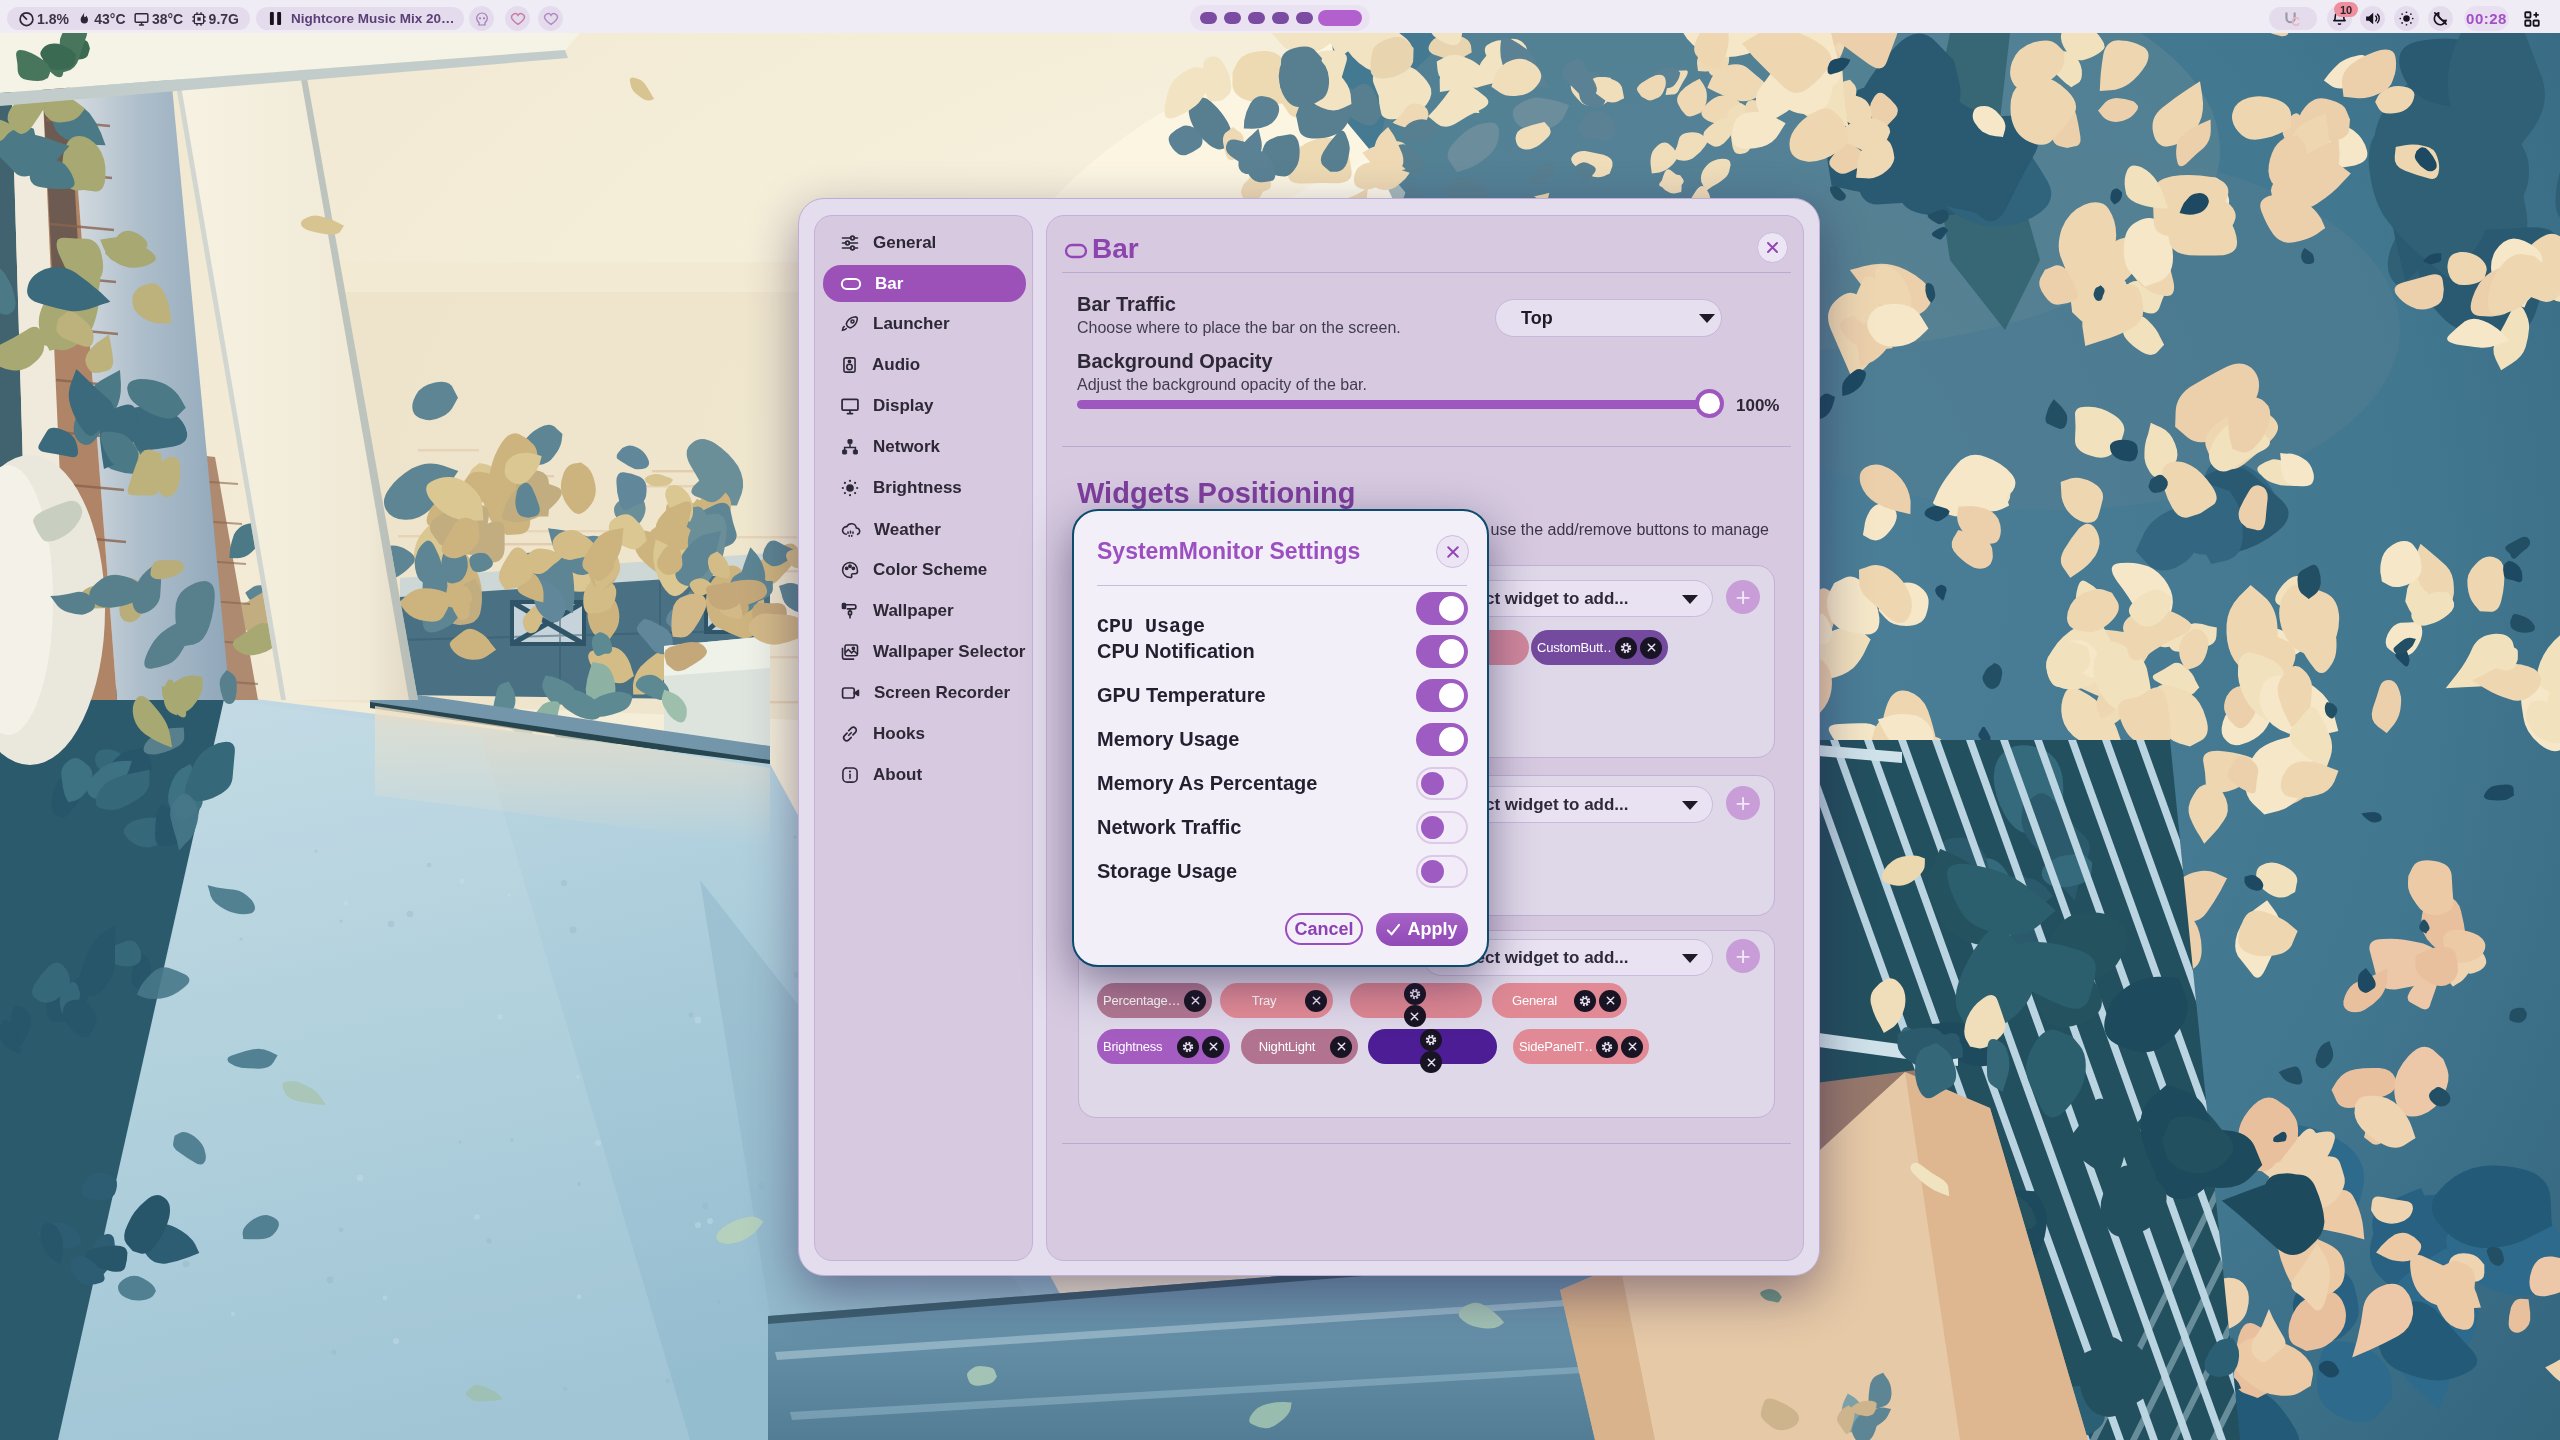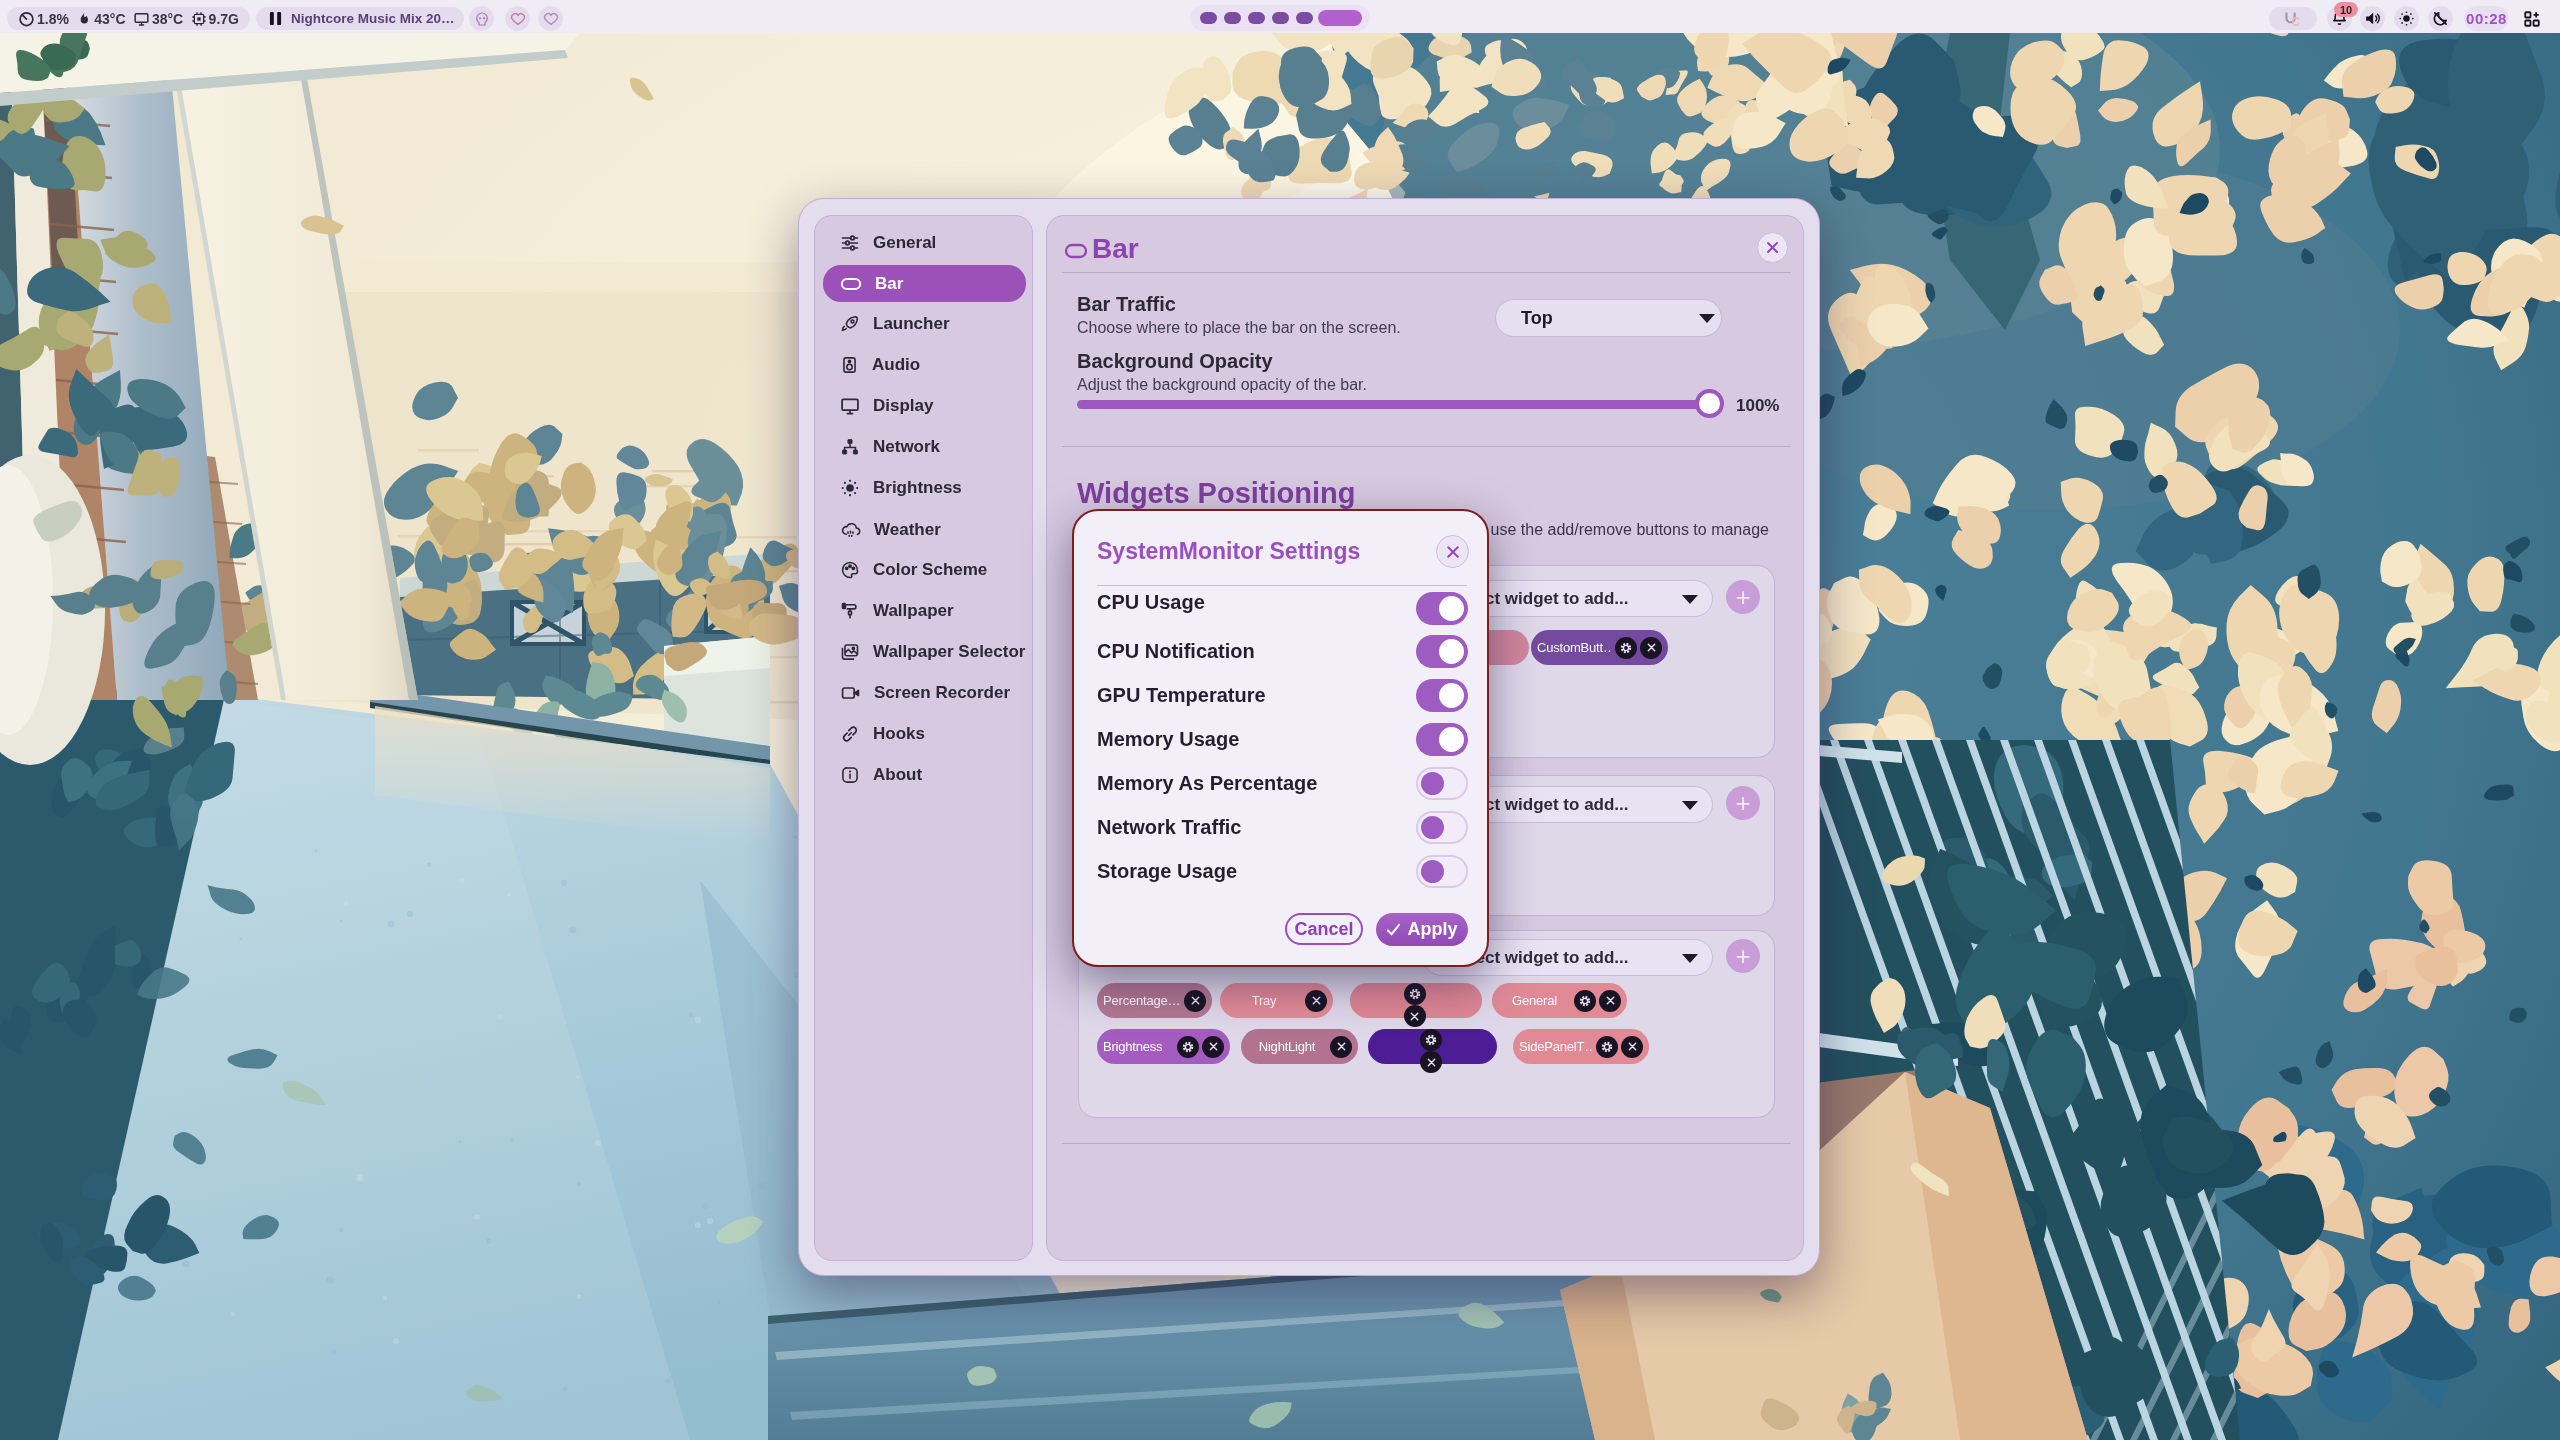--- a/index.html
+++ b/index.html
@@ -30,21 +30,21 @@
 .caret{position:absolute;width:0;height:0;border-left:8px solid transparent;border-right:8px solid transparent;border-top:9px solid #1e1a26;}
 #slider{position:absolute;left:30px;top:184px;width:642px;height:9px;border-radius:5px;background:#9e57be;}
 #sliderknob{position:absolute;left:648px;top:173px;width:29px;height:29px;border-radius:50%;background:#fff;border:4.5px solid #9e57be;}
 .gbox{position:absolute;left:31px;width:697px;border-radius:18px;background:#dfd8e9;border:1px solid #c3b0d5;}
 .wdrop{position:absolute;height:37px;border-radius:19px;background:#e9e2f2;border:1px solid #cbbade;}
 .plus{position:absolute;width:34px;height:34px;border-radius:50%;background:#c99ed8;color:#f2e7f7;font-size:26px;font-weight:400;display:flex;align-items:center;justify-content:center;}
 .chip{position:absolute;height:35px;border-radius:18px;color:#fff;font-size:13px;display:flex;align-items:center;padding:0 6px 0 0;}
 .cbt{width:22px;height:22px;box-sizing:border-box;border-radius:50%;background:#191423;display:flex;align-items:center;justify-content:center;margin-left:3px;flex:0 0 auto;}
 .ctx{flex:1;padding-left:6px;white-space:nowrap;overflow:hidden;letter-spacing:-0.2px;}
 
-#modal{position:absolute;left:1072px;top:509px;width:417px;height:458px;border-radius:26px;background:#f3eff9;border:2px solid #7f1d1d;box-shadow:0 16px 45px rgba(40,25,70,.5);}
+#modal{position:absolute;left:1072px;top:509px;width:417px;height:458px;border-radius:26px;background:#f3eff9;border:2px solid #0c4a6e;box-shadow:0 16px 45px rgba(40,25,70,.5);}
 .mrow{position:absolute;left:23px;color:#241f2e;font-size:20px;font-weight:bold;}
 .tog{position:absolute;left:342px;width:52px;height:33px;border-radius:17px;}
 .togon{background:#9e5cc2;}
 .togon .knob{position:absolute;right:2px;top:2px;width:29px;height:29px;border-radius:50%;background:#fff;border:2.5px solid #9e5cc2;}
 .togoff{background:#f2ecf8;border:2px solid #dcc9e8;}
 .togoff .knob{position:absolute;left:3px;top:3px;width:23px;height:23px;border-radius:50%;background:#9e5cc2;}
 #cancelbtn{position:absolute;left:211px;top:402px;width:78px;height:32px;border-radius:16px;border:2px solid #9a4cc0;color:#8d3fb4;font-size:18px;font-weight:bold;display:flex;align-items:center;justify-content:center;background:transparent;}
 #applybtn{position:absolute;left:302px;top:402px;width:92px;height:33px;border-radius:17px;background:linear-gradient(180deg,#a663c8,#9149b6);color:#fff;font-size:18px;font-weight:bold;display:flex;align-items:center;justify-content:center;gap:6px;}
 .xcirc{position:absolute;border-radius:50%;background:#ece5f4;border:1px solid #cdbcdf;display:flex;align-items:center;justify-content:center;}
 .ddtext{position:absolute;left:26px;top:8px;font-size:17px;font-weight:bold;color:#2f2a3a;}
@@ -1337,21 +1337,21 @@
  </div>
 </div>
 <div id="modal">
   <div class="h1" style="left:23px;top:27px;font-size:23px;color:#9c4fc0;">SystemMonitor Settings</div>
   <div class="xcirc" style="left:362px;top:24px;width:33px;height:33px;">
       <svg width="16" height="16" viewBox="0 0 15 15" stroke="#9345b5" stroke-width="1.8" stroke-linecap="round">
         <path d="M3 3l9 9M12 3l-9 9"></path>
       </svg>
     </div>
   <div class="divider" style="left:23px;top:74px;width:370px;background:#cbbade;"></div>
-  <div class="mrow" style="top:80px;">CPU Usage</div>
+  <div class="mrow" style="top:104px;font-family:Liberation Mono, monospace;">CPU Usage</div>
     <div class="tog togon" style="top:81px;">
       <div class="knob"></div>
     </div>
   <div class="mrow" style="top:129px;">CPU Notification</div>
     <div class="tog togon" style="top:124px;">
       <div class="knob"></div>
     </div>
   <div class="mrow" style="top:173px;">GPU Temperature</div>
     <div class="tog togon" style="top:168px;">
       <div class="knob"></div>

